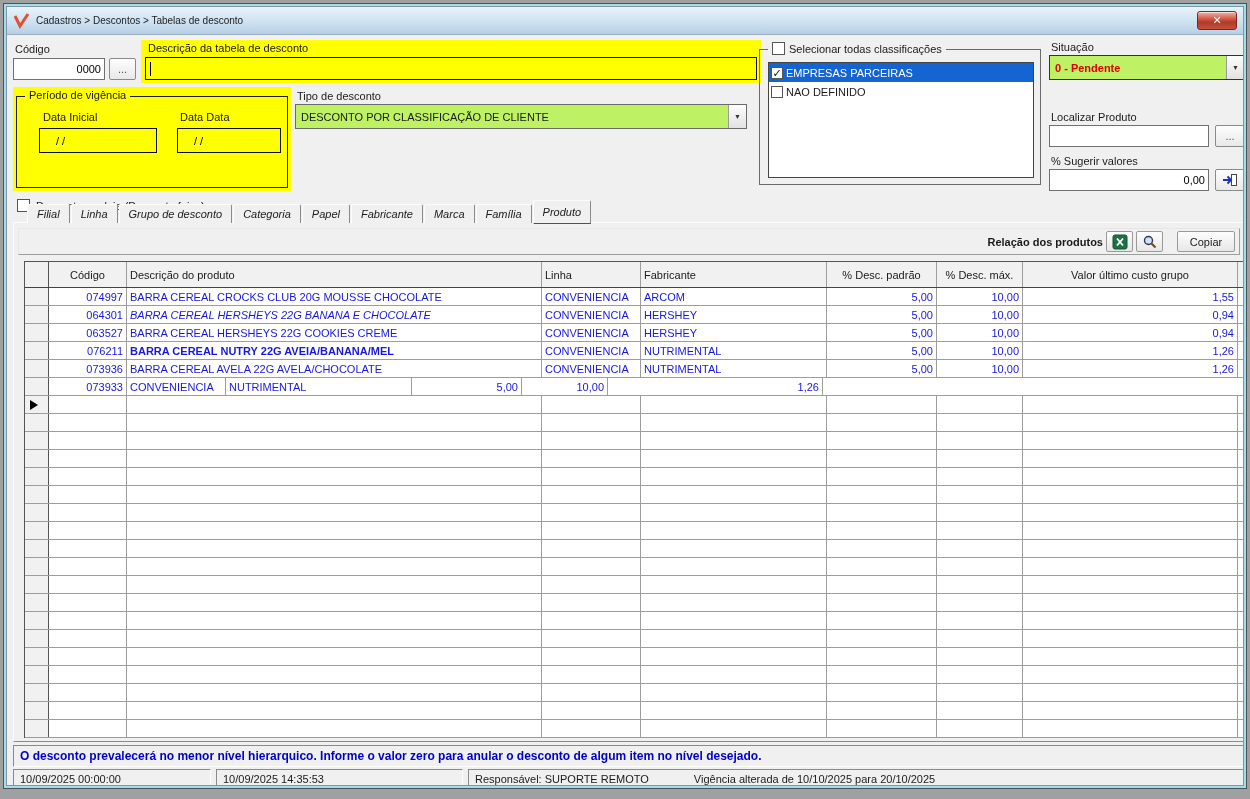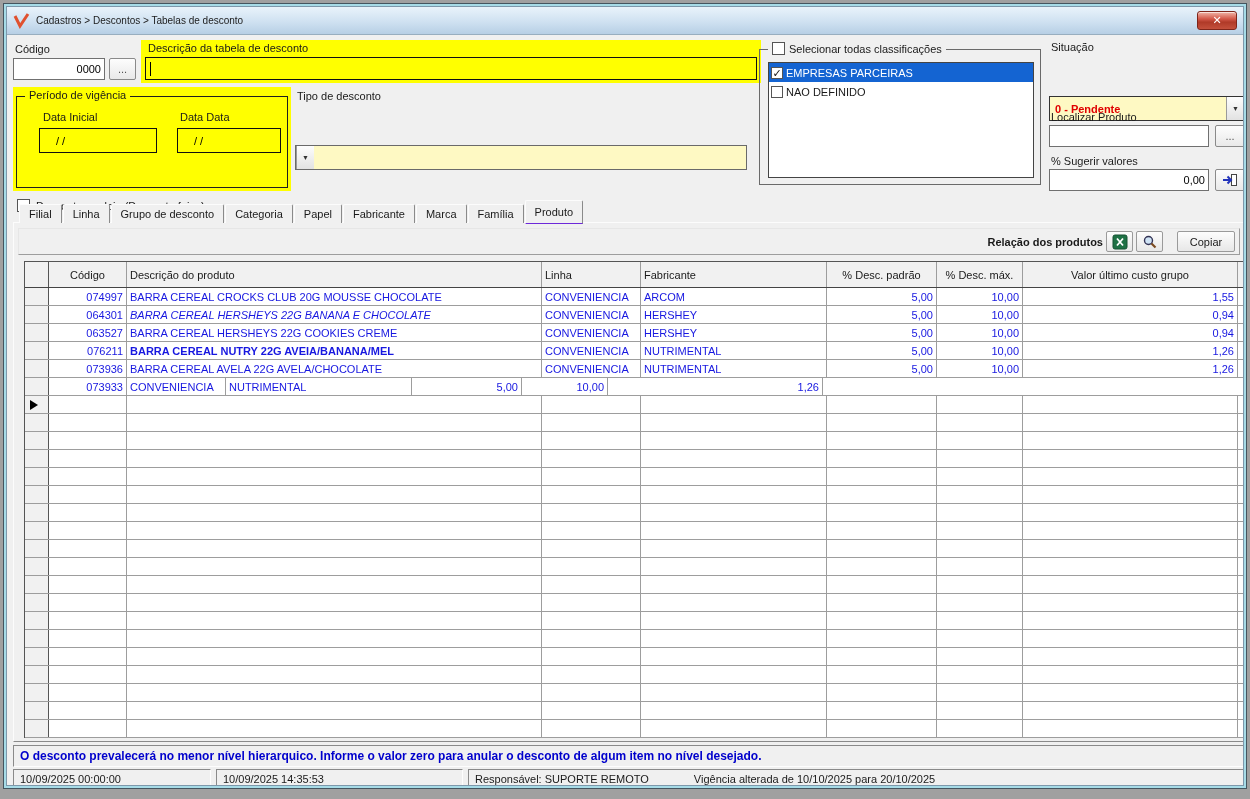--- a/index.html
+++ b/index.html
@@ -28,31 +28,31 @@
 
   .yellow-block { position:absolute; background:#ffff00; }
   .yellow-field { background:#ffff00; border:1px solid #111; }
 
   .groupbox { position:absolute; border:1px solid #202020; }
   .groupbox .legend { position:absolute; top:-8px; left:8px; padding:0 4px; white-space:nowrap; }
 
   .cb { display:inline-block; width:13px; height:13px; background:#fff; border:1px solid #555;
         text-align:center; line-height:11px; font-size:11px; font-weight:bold; color:#111; vertical-align:middle; }
 
-  .combo { position:absolute; background:#fef9c3; border:1px solid #6a6a6a; display:flex; align-items:center;margin-top:41px; }
+  .combo { position:absolute; background:#bef264; border:1px solid #6a6a6a; display:flex; align-items:center; }
   .combo .val { flex:1; padding:0 5px; white-space:nowrap; overflow:hidden; }
   .combo .drop { width:18px; align-self:stretch; background:linear-gradient(#fdfdfd,#e2e2e2); border-left:1px solid #9a9a9a;
                  display:flex; align-items:center; justify-content:center; font-size:7px; color:#333; }
 
   .listbox { position:absolute; background:#fff; border:1px solid #444; overflow:hidden; }
   .list-item { height:19px; display:flex; align-items:center; padding-left:2px; gap:3px; }
   .list-item .cb { width:12px; height:12px; line-height:10px; }
   .list-item.selected { background:#1464d2; color:#fff; }
 
-  .tabstrip { position:absolute; left:12px; top:166px; height:22px; display:flex; align-items:flex-end; z-index:3; }
+  .tabstrip { position:absolute; left:20px; top:166px; height:22px; display:flex; align-items:flex-end; z-index:3;font-style:italic; }
   .tab { border:1px solid; border-color:#fcfcfc #8a8a8a #8a8a8a #fcfcfc; border-bottom:none; background:#f0f0f0;
          border-radius:2px 2px 0 0; padding:3px 9px 3px 9px; margin-right:1px; position:relative; }
   .tab.active { padding-top:5px; padding-bottom:5px; z-index:4; border-bottom:1px solid #6d28d9; margin-bottom:-1px; }
 
   .panel { position:absolute; left:6px; top:187px; width:1232px; height:520px;
            border:1px solid; border-color:#fcfcfc #8a8a8a #8a8a8a #fcfcfc; background:#f0f0f0; z-index:2; }
 
   .toolbar { position:absolute; left:4px; top:5px; width:1222px; height:27px;
              border:1px solid; border-color:#e6e6e6 #9d9d9d #9d9d9d #e6e6e6;
              display:flex; align-items:center; padding:0 4px; }
@@ -121,20 +121,21 @@
           <span class="legend" style="background:#ffff00;">Período de vigência</span>
           <span class="lbl" style="left:26px;top:14px;">Data Inicial</span>
           <span class="lbl" style="left:163px;top:14px;">Data Data</span>
           <input class="field yellow-field" style="left: 22px; top: 31px; width: 118px; height: 25px; padding-left: 16px; position: absolute;" readonly="" value="/ /">
           <input class="field yellow-field" style="left: 160px; top: 31px; width: 104px; height: 25px; padding-left: 16px; position: absolute;" readonly="" value="/ /">
         </div>
       </div>
 
       <span class="lbl" style="left:290px;top:55px;">Tipo de desconto</span>
       <div class="combo" style="left:288px;top:69px;width:452px;height:25px;">
+        <span class="val">DESCONTO POR CLASSIFICAÇÃO DE CLIENTE</span>
         <span class="drop">▼</span>
       </div>
 
       <span class="cb" style="position:absolute;left:10px;top:164px;"></span>
       <span class="lbl" style="left:29px;top:165px;">Desconto por loja (Desconto faixa)</span>
 
       <div class="groupbox" style="left:752px;top:14px;width:282px;height:136px;border-color:#6a6a6a;">
         <span class="legend" style="background:#f0f0f0;display:flex;align-items:center;gap:4px;">
           <span class="cb"></span>
           <span>Selecionar todas classificações</span>

